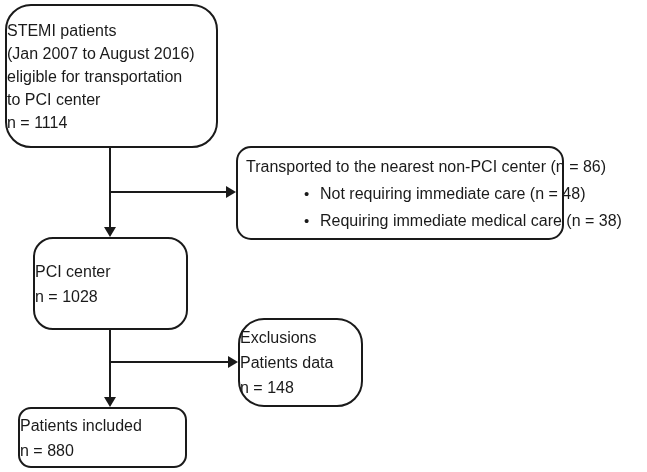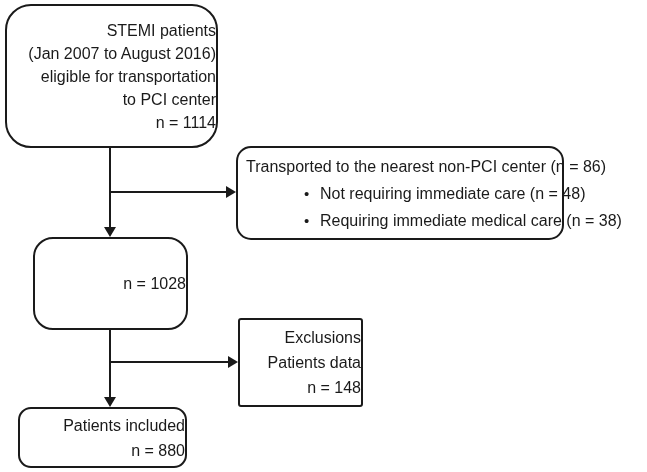--- a/index.html
+++ b/index.html
@@ -19,33 +19,33 @@
     overflow:hidden;
   }
   .box{
     position:absolute;
     box-sizing:border-box;
     border:2px solid var(--border);
     background:var(--bg);
     display:flex;
     flex-direction:column;
     justify-content:center;
-    align-items:flex-end;
+    align-items:flex-start;
     text-align:center;
     font-size:16px;
   }
   .box .ln{line-height:23px;white-space:nowrap;}
   #box-stemi{left:5px;top:4px;width:213px;height:144px;border-radius:26px;}
   #box-nonpci{left:236px;top:146px;width:328px;height:94px;border-radius:15px;align-items:stretch;padding:5px 8px;}
   #box-nonpci .title{text-align:center;line-height:27px;white-space:nowrap;}
   #box-nonpci .bullet-row{display:flex;align-items:baseline;line-height:27px;margin-left:58px;white-space:nowrap;}
   #box-nonpci .bullet-glyph{width:16px;flex:0 0 16px;text-align:left;font-size:15px;}
   #box-pci{left:33px;top:237px;width:155px;height:93px;border-radius:20px;}
   #box-pci .ln{line-height:25px;}
-  #box-excl{left:238px;top:318px;width:125px;height:89px;border-radius:3px;}
+  #box-excl{left:238px;top:318px;width:125px;height:89px;border-radius:26px;}
   #box-excl .ln{line-height:25px;}
   #box-incl{left:18px;top:407px;width:169px;height:61px;border-radius:13px;}
   #box-incl .ln{line-height:25px;}
 
   .vline,.hline{position:absolute;background:var(--line);}
   .vline{width:2px;}
   .hline{height:2px;}
   #v1{left:109px;top:148px;height:81px;}
   #h1{left:109px;top:191px;width:118px;}
   #v2{left:109px;top:330px;height:69px;}
@@ -93,20 +93,21 @@
       <span class="bullet-glyph">•</span>
       <span>Not requiring immediate care (n = 48)</span>
     </div>
     <div class="bullet-row">
       <span class="bullet-glyph">•</span>
       <span>Requiring immediate medical care (n = 38)</span>
     </div>
   </div>
 
   <div class="box" id="box-pci">
+    <div class="ln">PCI center</div>
     <div class="ln">n = 1028</div>
   </div>
 
   <div class="vline" id="v2"></div>
   <div class="arrow-down" id="a-down-2"></div>
 
   <div class="hline" id="h2"></div>
   <div class="arrow-right" id="a-right-2"></div>
 
   <div class="box" id="box-excl">

